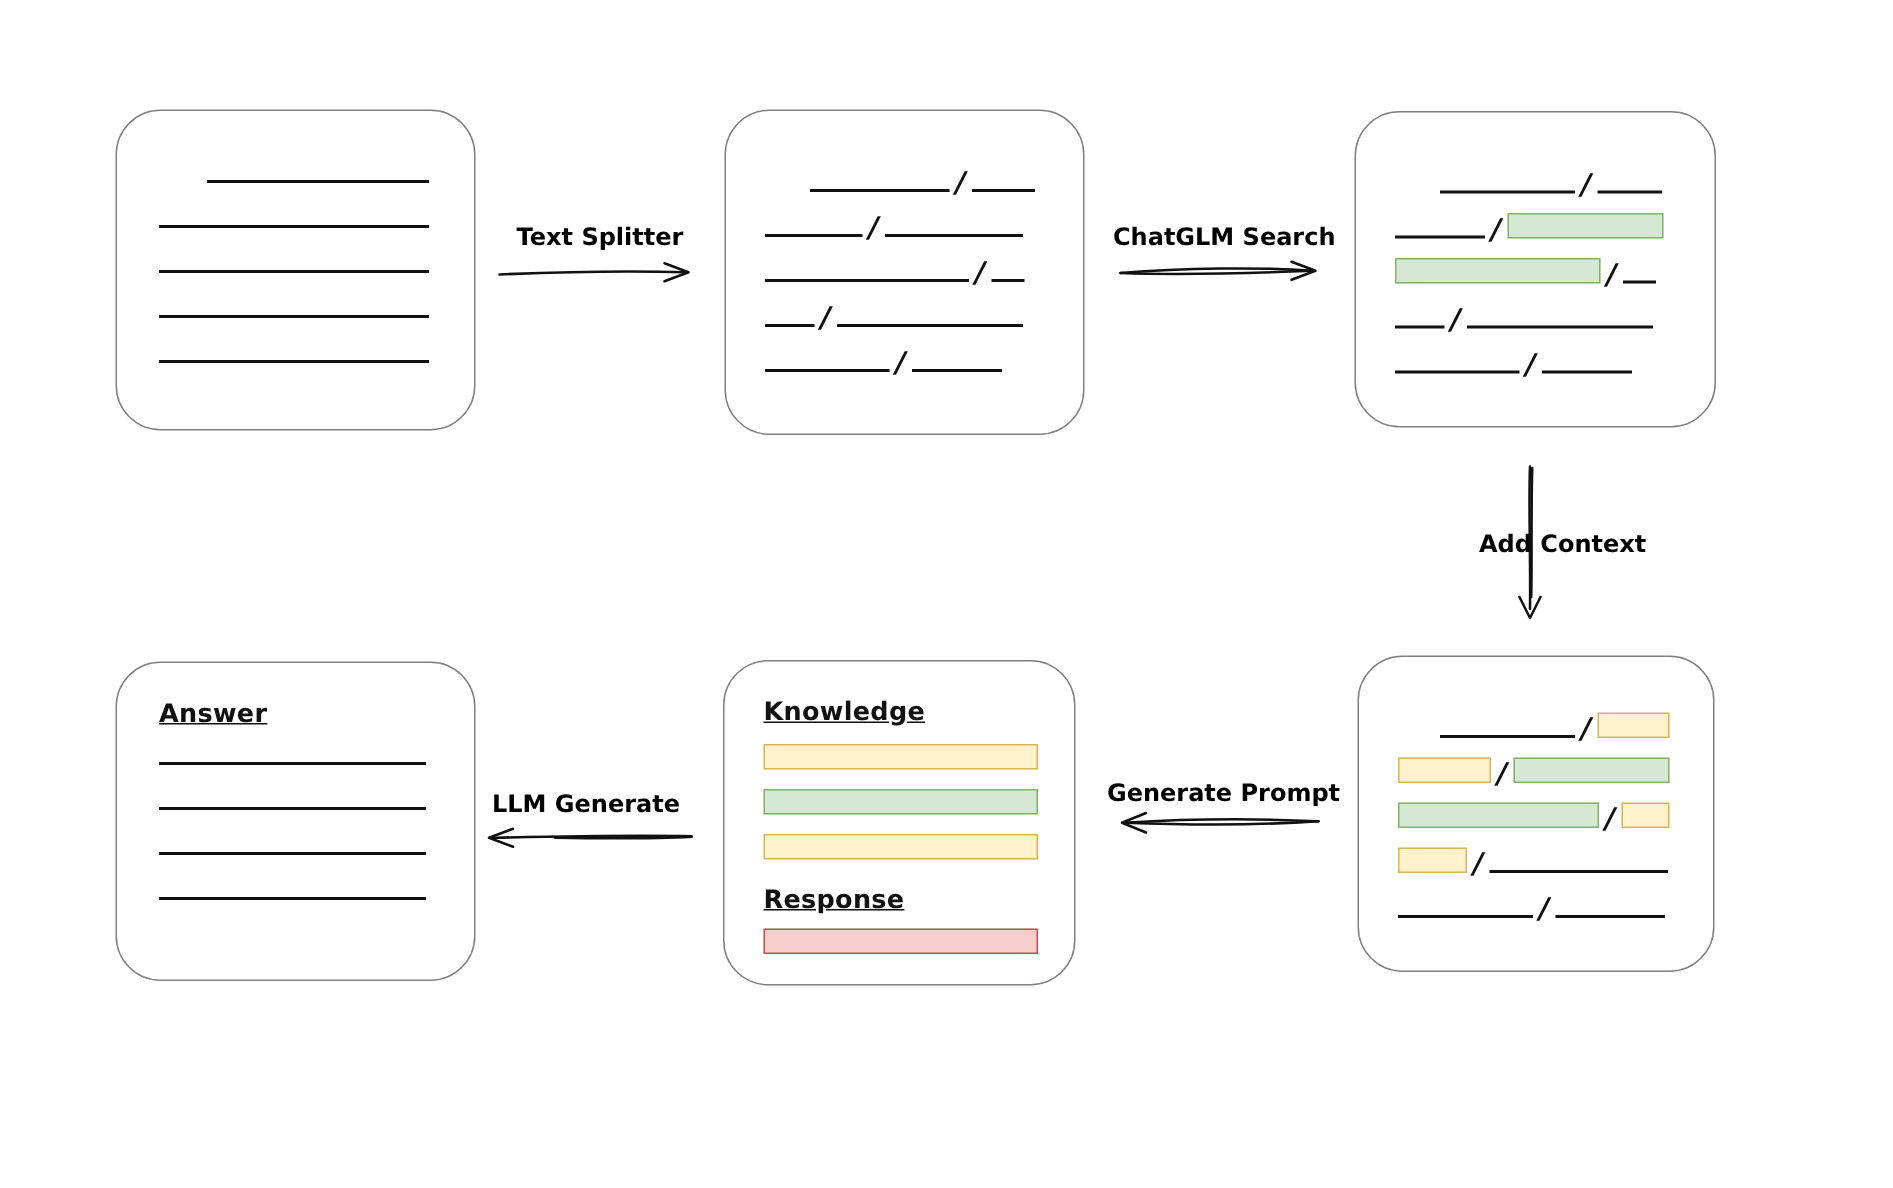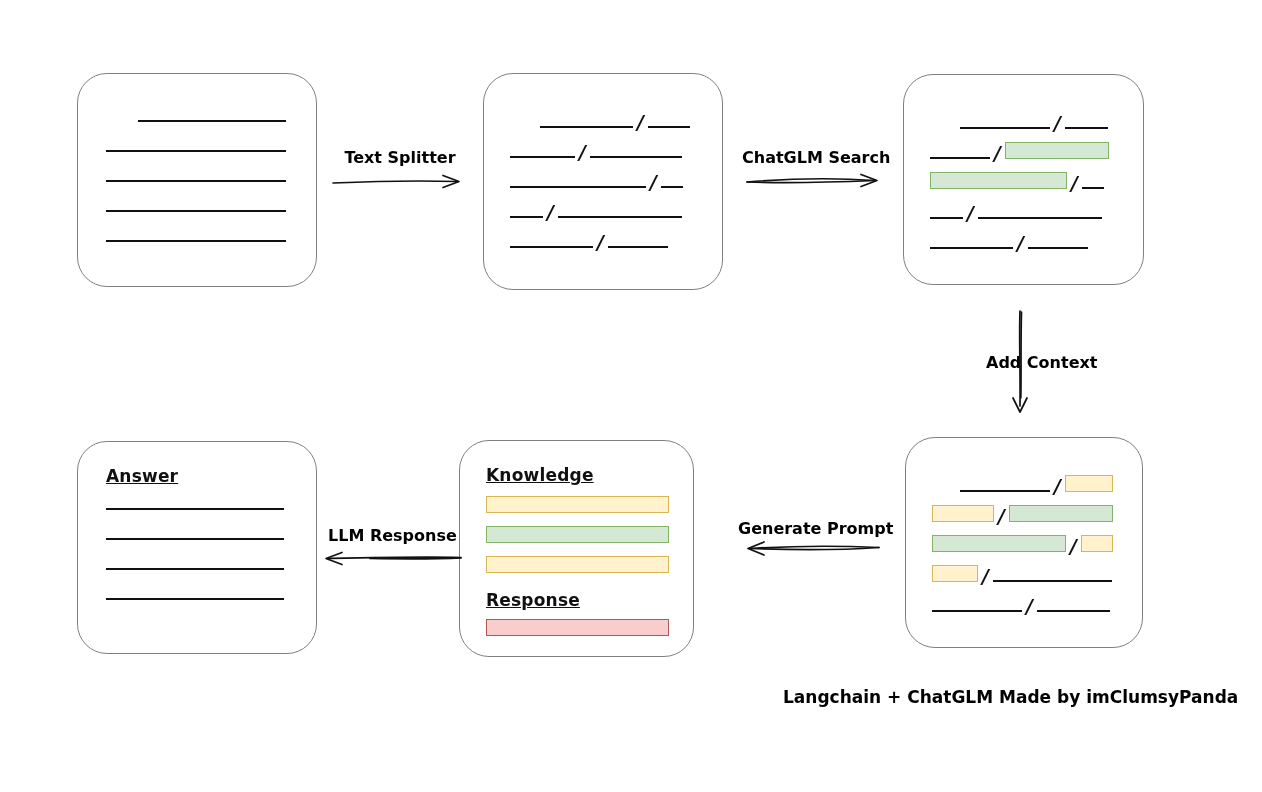--- a/index.html
+++ b/index.html
@@ -189,49 +189,48 @@
       </div>
   </div>
 
   <div class="arrow-label" style="left:738px; top:519px; width:145px;">Generate Prompt</div>
   <svg class="arrow" style="left:740px; top:537px;" width="142" height="22" viewBox="0 0 142 22">
     <path d="M139,10.5 C95,8.5 50,9 10,11.5"></path>
     <path d="M139,10.5 C95,13.5 50,13 10,11.5"></path>
     <path d="M24,5 L8,11.5 L24,18"></path>
   </svg>
 
-  <div class="box" style="left:459px; top:440px; width:235px; height:217px;">
+  <div class="box" style="left:482px; top:440px; width:235px; height:217px;">
     <div class="prompt-inner">
       <div class="box-label">Knowledge</div>
       <div class="bars">
           <div class="seg-bar yellow" style="width: 183px;"></div>
           <div class="seg-bar green" style="width: 183px;"></div>
           <div class="seg-bar yellow" style="width: 183px;"></div>
         </div>
       <div class="box-label question-label">Response</div>
       <div class="bars question-bars">
           <div class="seg-bar red" style="width: 183px;"></div>
         </div>
     </div>
   </div>
 
-  <div class="arrow-label" style="left:328px; top:526px; width:125px;">LLM Response</div>
+  <div class="arrow-label" style="left:328px; top:526px; width:125px;">LLM Generate</div>
   <svg class="arrow" style="left:320px; top:547px;" width="144" height="22" viewBox="0 0 144 22">
     <path d="M141,10.5 C100,9.5 55,10.5 8,11.5"></path>
     <path d="M141,10.8 C110,12.5 80,12 50,11.5"></path>
     <path d="M22,5.5 L6,11.5 L22,17.5"></path>
   </svg>
 
   <div class="box" style="left:77px; top:441px; width:240px; height:213px;">
     <div class="answer-inner">
       <div class="box-label">Answer</div>
       <div class="answer-lines">
           <div class="seg-line" style="width: 178px;"></div>
           <div class="seg-line" style="width: 178px;"></div>
           <div class="seg-line" style="width: 178px;"></div>
           <div class="seg-line" style="width: 178px;"></div>
         </div>
     </div>
   </div>
 
-  <div class="caption" style="left:783px; top:687px;">Langchain + ChatGLM Made by imClumsyPanda</div>
 
 </div>
 
 </body></html>

